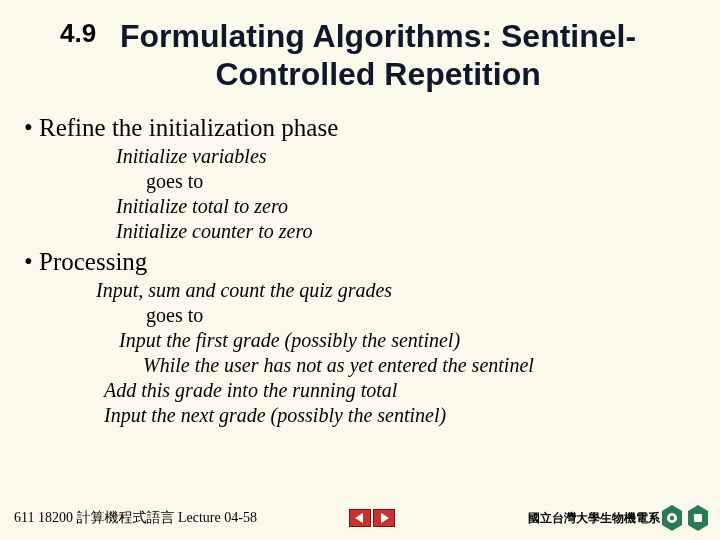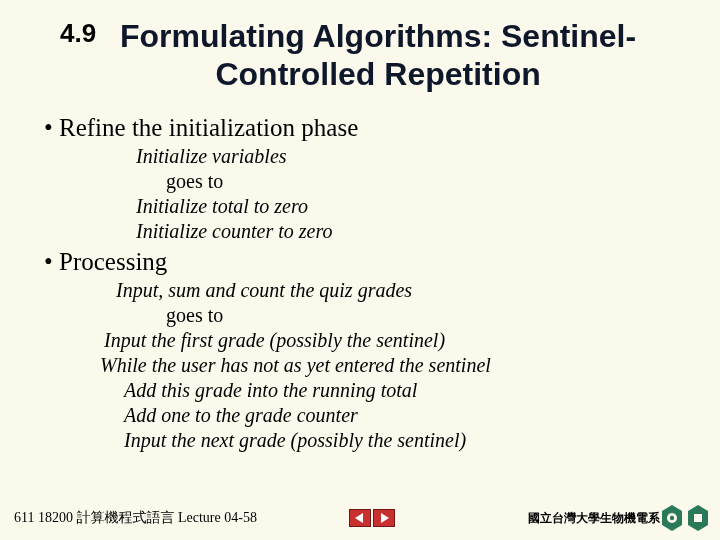--- a/index.html
+++ b/index.html
@@ -27,21 +27,21 @@
     color: #0f172a;
     font-weight: bold;
     font-size: 32px;
     font-family: Arial, sans-serif;
     line-height: 1.18;
     text-align: center;
     flex: 1;
     padding-right: 20px;
   }
   .content {
-    padding: 6px 40px 0 44px;
+    padding: 6px 40px 0 24px;
   }
   .bullet {
     font-size: 25px;
     color: #000;
     margin: 4px 0 2px 0;
   }
   .bullet::before {
     content: "• ";
   }
   .sub {
@@ -128,24 +128,23 @@
 <div class="content">
   <div class="bullet">Refine the initialization phase</div>
   <div class="sub">Initialize variables</div>
   <div class="goesto">goes to</div>
   <div class="sub">Initialize total to zero</div>
   <div class="sub">Initialize counter to zero</div>
 
   <div class="bullet">Processing</div>
   <div class="sub" style="margin-left:72px">Input, sum and count the quiz grades</div>
   <div class="goesto">goes to</div>
-  <div class="sub" style="margin-left:60px">Input the first grade (possibly the sentinel)</div>
-  <div class="sub" style="margin-left:56px">While the user has not as yet entered the sentinel</div>
+  <div class="sub" style="margin-left:95px">Input the first grade (possibly the sentinel)</div>
+  <div class="sub" style="margin-left:119px">While the user has not as yet entered the sentinel</div>
   <div class="sub2">Add this grade into the running total</div>
-  <div class="sub2">Add one to the grade counter</div>
   <div class="sub2">Input the next grade (possibly the sentinel)</div>
 </div>
 
 <div class="footer">
   <div class="footer-left">611 18200 計算機程式語言  Lecture 04-58</div>
 
   <div class="nav">
     <div class="navbtn">
       <svg width="12" height="12" viewBox="0 0 12 12">
           <polygon points="9,1 9,11 1,6" fill="#fff"></polygon>

